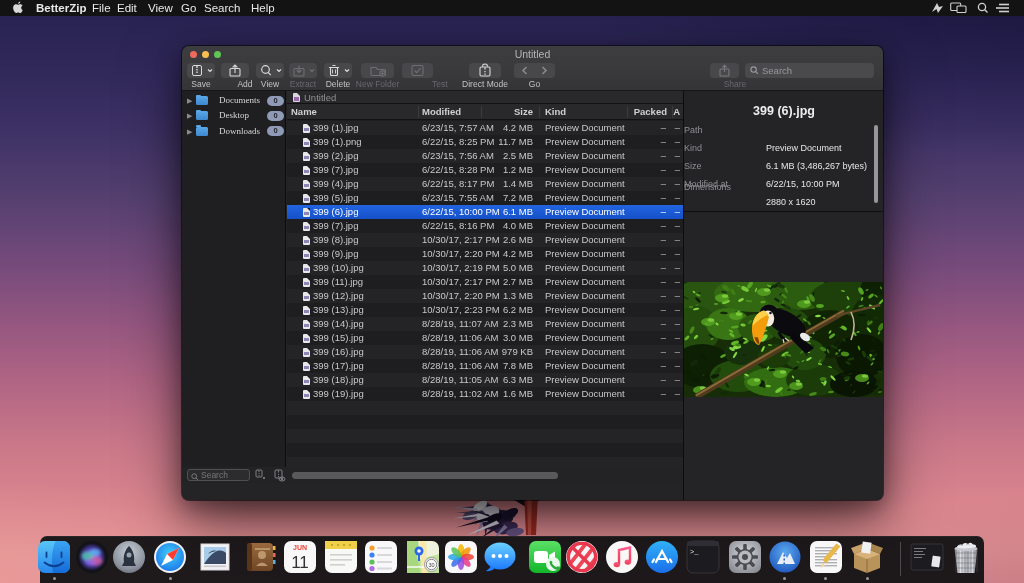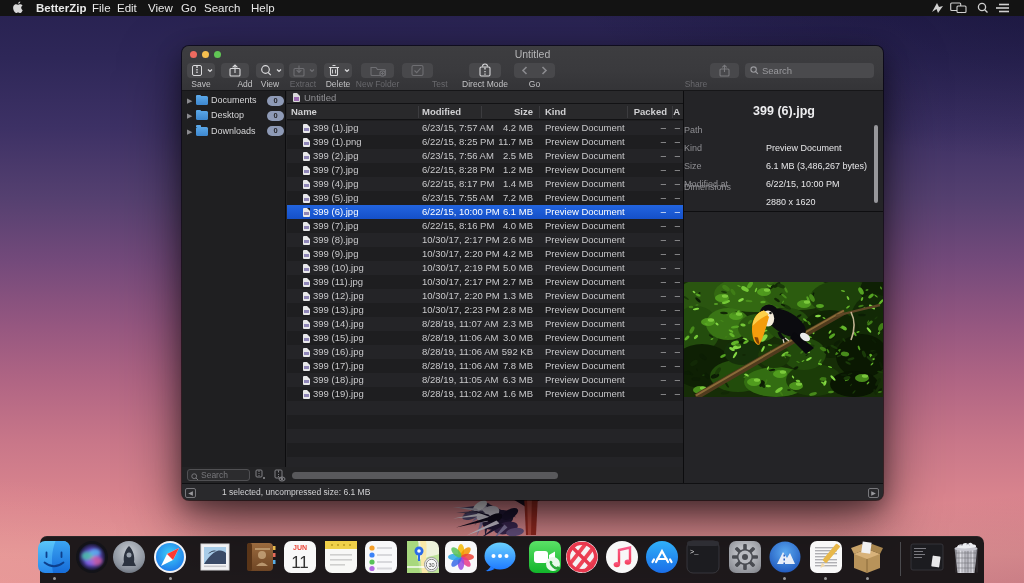--- a/index.html
+++ b/index.html
@@ -32,21 +32,21 @@
  color:#9a9a9e;font-size:9.5px;line-height:15px;padding-left:17px;}
 .searchf .mg{position:absolute;left:5px;top:3px;}
 
 .wbody{position:absolute;left:0;top:45px;width:701px;height:392px;}
 .sidebar{position:absolute;left:0;top:0;width:104px;height:392px;background:#1f1f21;border-right:1px solid #0c0c0e;}
 .srow{position:absolute;left:0;width:104px;height:15px;font-size:9px;color:#d6d6d8;line-height:15px;}
 .srow .tri{position:absolute;left:5px;top:0px;color:#8b8b8f;font-size:7px;}
 .srow .fold{position:absolute;left:14px;top:3px;width:12px;height:9px;border-radius:1.5px;
  background:linear-gradient(180deg,#5aa7e8,#3d87cf);}
 .srow .fold:before{content:"";position:absolute;left:0;top:-1.5px;width:5px;height:2px;border-radius:1px 1px 0 0;background:#5aa7e8;}
-.srow .nm{position:absolute;left:29px;top:0;}
+.srow .nm{position:absolute;left:37px;top:0;font-family:Liberation Serif, serif;}
 .badge{position:absolute;left:85px;top:2.5px;width:17px;height:10px;border-radius:5px;background:#8e9ab6;
  color:#26262a;font-size:7.5px;font-weight:bold;text-align:center;line-height:10px;}
 
 .list{position:absolute;left:105px;top:0;width:396px;height:392px;background:#1e1e20;}
 .crumb{position:absolute;left:0;top:0;width:396px;height:13px;background:#29292b;border-bottom:1px solid #121214;
  color:#909094;font-size:9.5px;line-height:13px;}
 .lhead{position:absolute;left:0;top:13px;width:396px;height:16px;background:#29292b;border-bottom:1px solid #121214;
  color:#d0d0d2;font-size:9.5px;font-weight:bold;line-height:16px;}
 .lhead .sep{position:absolute;top:2px;height:12px;width:1px;background:#3c3c3f;}
 .rowsarea{position:absolute;left:0;top:30px;width:396px;height:346px;
@@ -257,21 +257,21 @@
       </div>
       <div class="tlabel" style="left:322.5px;width:60px;">Go</div>
       <div class="tbtn" style="left:528px;width:29px;">
         <svg class="" style="" width="29" height="15" viewBox="0 0 29 15">
           <g fill="none" stroke="#7b7b7f" stroke-width="1.1">
             <rect x="10.0" y="6" width="9" height="7" rx="1"></rect>
             <path d="M14.5 9 V2.4 M12.3 4.4 L14.5 2.2 l2.2 2.2"></path>
           </g>
         </svg>
       </div>
-      <div class="tlabel dim" style="left:484px;width:60px;">Share</div>
+      <div class="tlabel dim" style="left:523px;width:60px;">Share</div>
     <div class="searchf"><svg class="mg" width="9" height="9" viewBox="0 0 9 9">
           <g fill="none" stroke="#9a9a9e" stroke-width="1.1">
             <circle cx="3.6" cy="3.6" r="2.7"></circle>
             <path d="M5.7 5.7 l2.2 2.2"></path>
           </g>
         </svg>Search</div>
   </div>
   <div class="wbody">
     <div class="sidebar">
         <div class="srow" style="top:2.0px;">
@@ -429,21 +429,21 @@
             <span class="c-mod">10/30/17, 2:20 PM</span>
             <span class="c-size">1.3 MB</span>
             <span class="c-kind">Preview Document</span>
             <span class="c-pk">–</span>
             <span class="c-a">–</span>
           </div>
           <div class="frow" style="top:182px;">
             <span class="ficon"></span>
             <span class="c-name">399 (13).jpg</span>
             <span class="c-mod">10/30/17, 2:23 PM</span>
-            <span class="c-size">2.8 MB</span>
+            <span class="c-size">6.2 MB</span>
             <span class="c-kind">Preview Document</span>
             <span class="c-pk">–</span>
             <span class="c-a">–</span>
           </div>
           <div class="frow" style="top:196px;">
             <span class="ficon"></span>
             <span class="c-name">399 (14).jpg</span>
             <span class="c-mod">8/28/19, 11:07 AM</span>
             <span class="c-size">2.3 MB</span>
             <span class="c-kind">Preview Document</span>
@@ -456,21 +456,21 @@
             <span class="c-mod">8/28/19, 11:06 AM</span>
             <span class="c-size">3.0 MB</span>
             <span class="c-kind">Preview Document</span>
             <span class="c-pk">–</span>
             <span class="c-a">–</span>
           </div>
           <div class="frow" style="top:224px;">
             <span class="ficon"></span>
             <span class="c-name">399 (16).jpg</span>
             <span class="c-mod">8/28/19, 11:06 AM</span>
-            <span class="c-size">592 KB</span>
+            <span class="c-size">979 KB</span>
             <span class="c-kind">Preview Document</span>
             <span class="c-pk">–</span>
             <span class="c-a">–</span>
           </div>
           <div class="frow" style="top:238px;">
             <span class="ficon"></span>
             <span class="c-name">399 (17).jpg</span>
             <span class="c-mod">8/28/19, 11:06 AM</span>
             <span class="c-size">7.8 MB</span>
             <span class="c-kind">Preview Document</span>
@@ -795,25 +795,20 @@
             <path d="M8 8 l2 2 M8 10 l2 -2" stroke-width="0.8"></path>
             <rect x="20" y="1" width="7" height="8" rx="1"></rect>
             <path d="M23.5 1.5 v2 M23.5 5 v1 M23.5 7 v1"></path>
             <ellipse cx="27" cy="10" rx="3" ry="2"></ellipse>
             <circle cx="27" cy="10" r="0.8" fill="#8a8a8e"></circle>
           </g>
         </svg>
       <div class="hscroll"></div>
     </div>
   </div>
-  <div class="status">
-    <div class="sqbtn" style="left:3px;">◀</div>
-    <span style="position:absolute;left:40px;">1 selected, uncompressed size: 6.1 MB</span>
-    <div class="sqbtn" style="left:686px;">▶</div>
-  </div>
 </div>
 <div class="dock">
     <div class="dicon" style="left:-3px;">
       <svg class="" style="" width="34" height="34" viewBox="0 0 34 34">
         <defs>
           <linearGradient id="fnd" x1="0" y1="0" x2="0" y2="1">
             <stop offset="0" stop-color="#59c5f9"></stop>
             <stop offset="1" stop-color="#2788ec"></stop>
           </linearGradient>
           <linearGradient id="fnd2" x1="0" y1="0" x2="0" y2="1">

